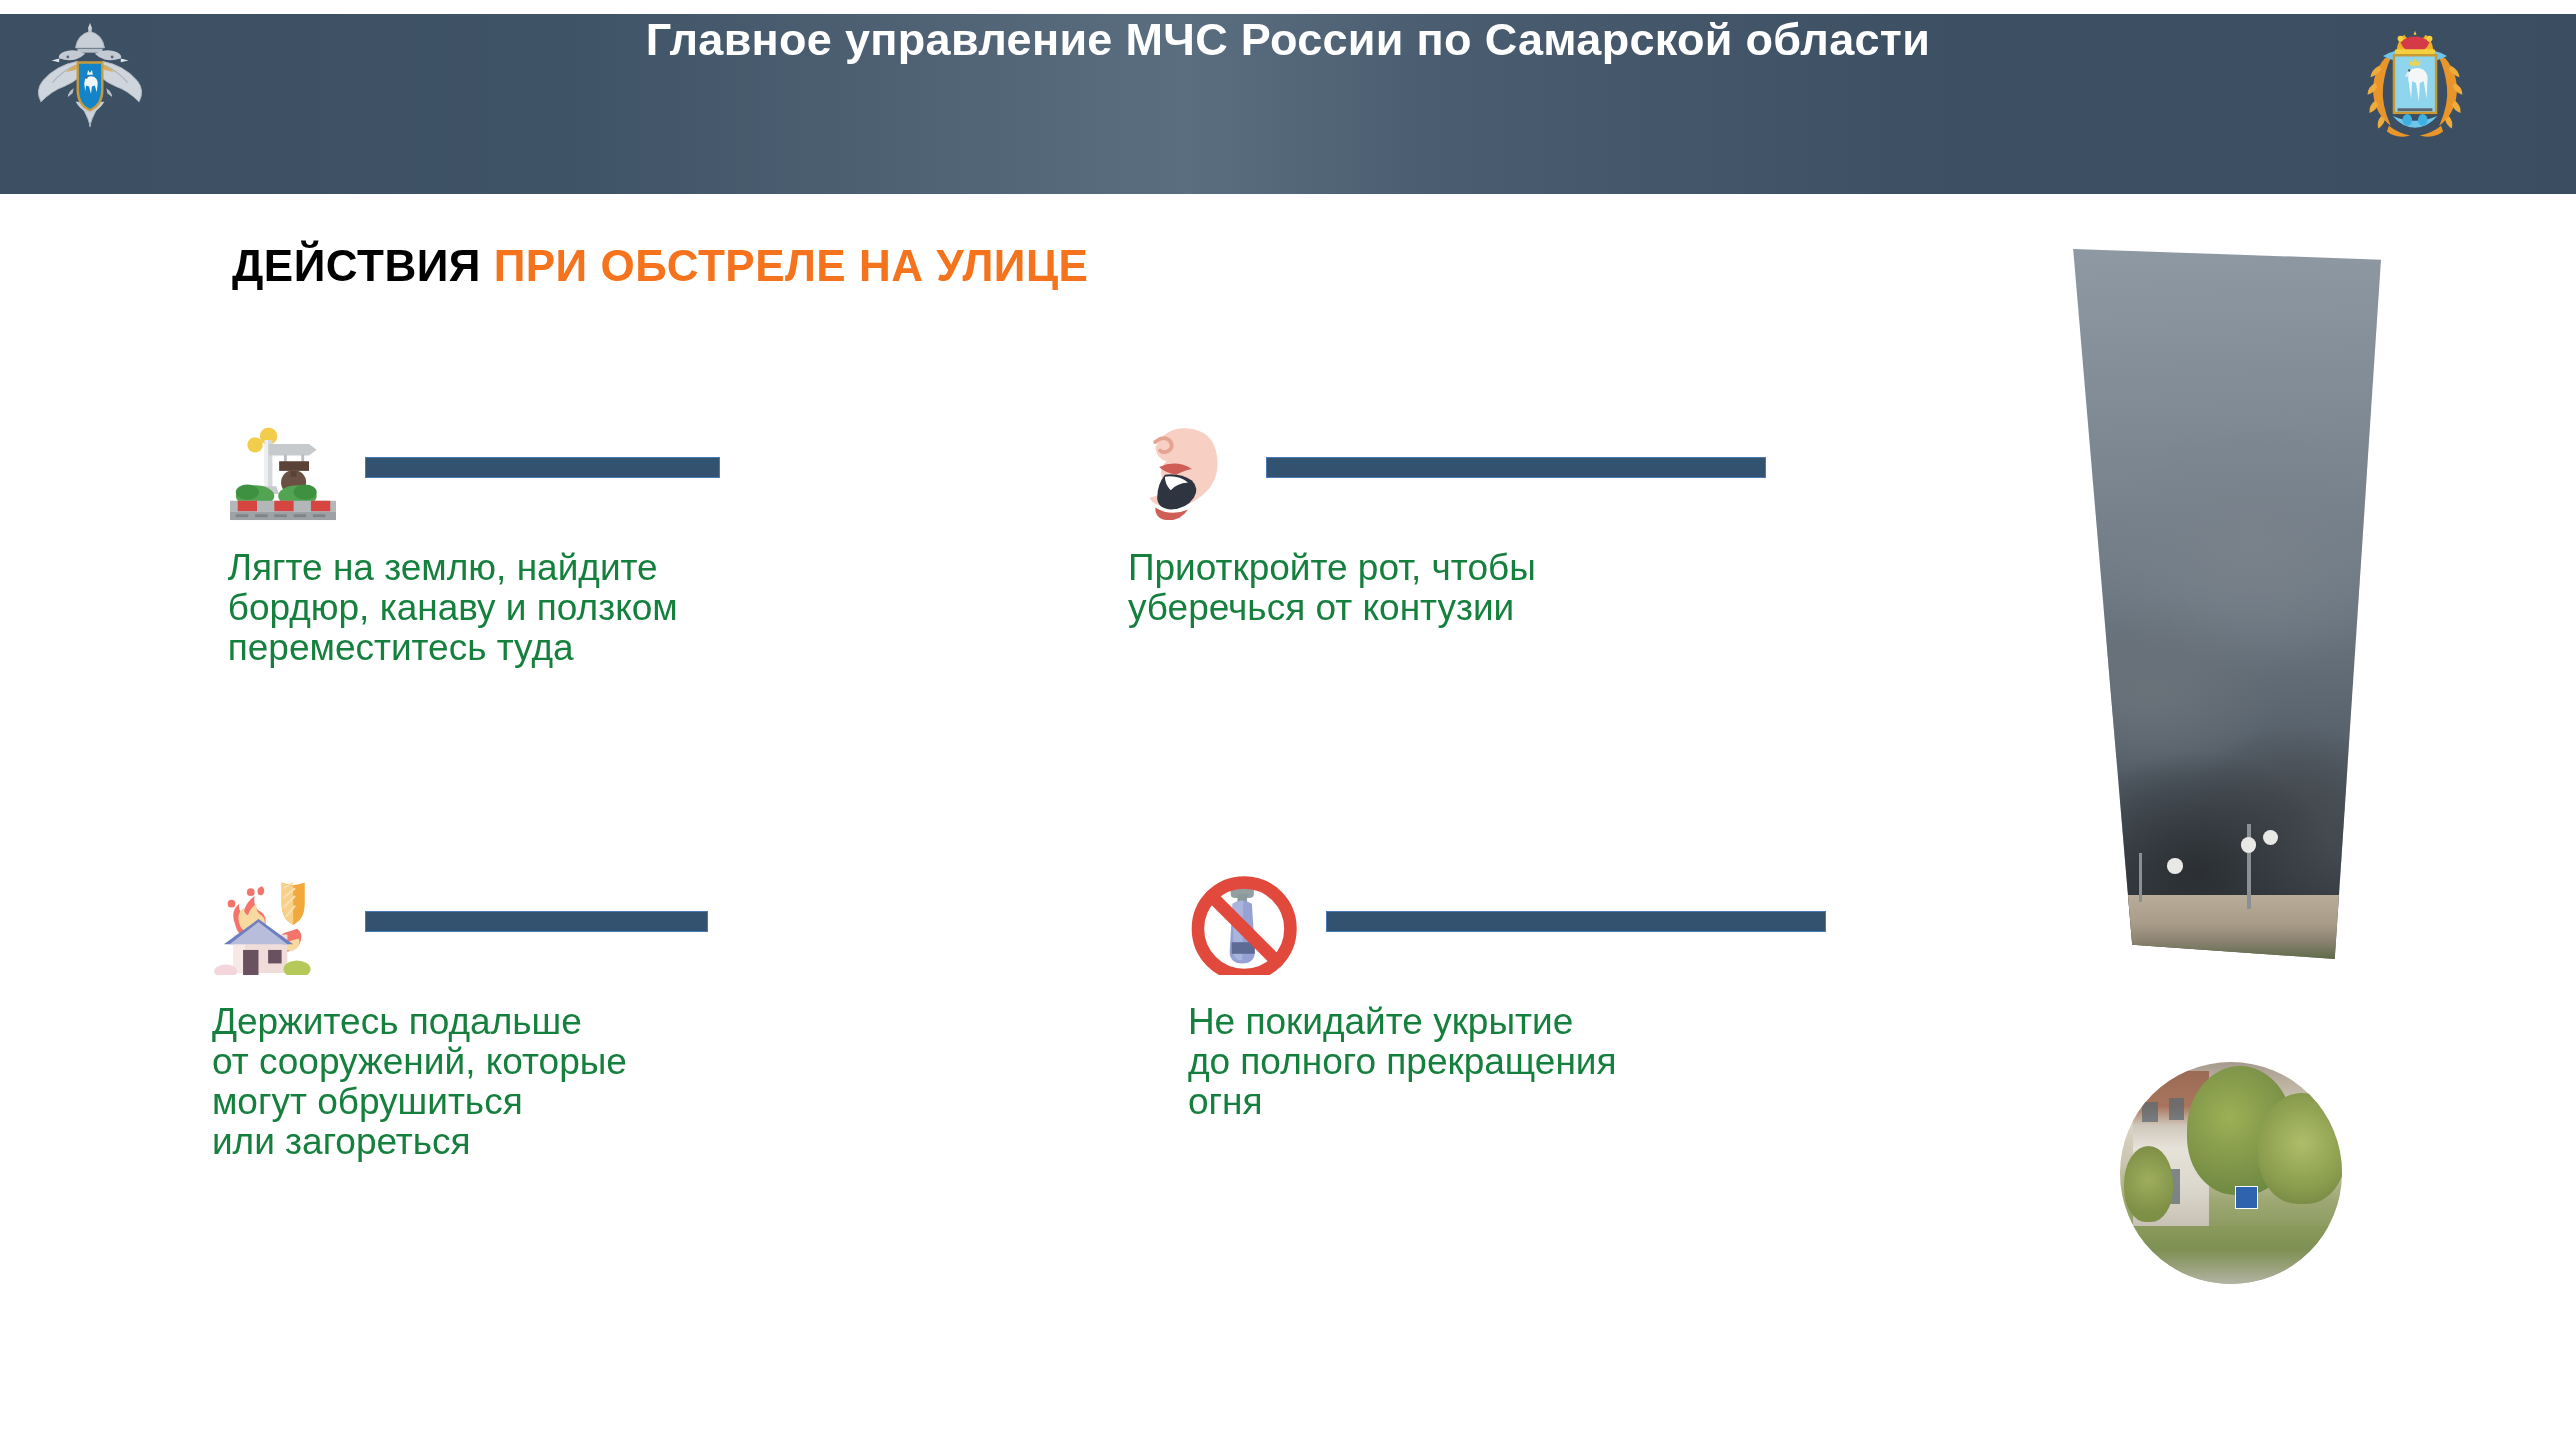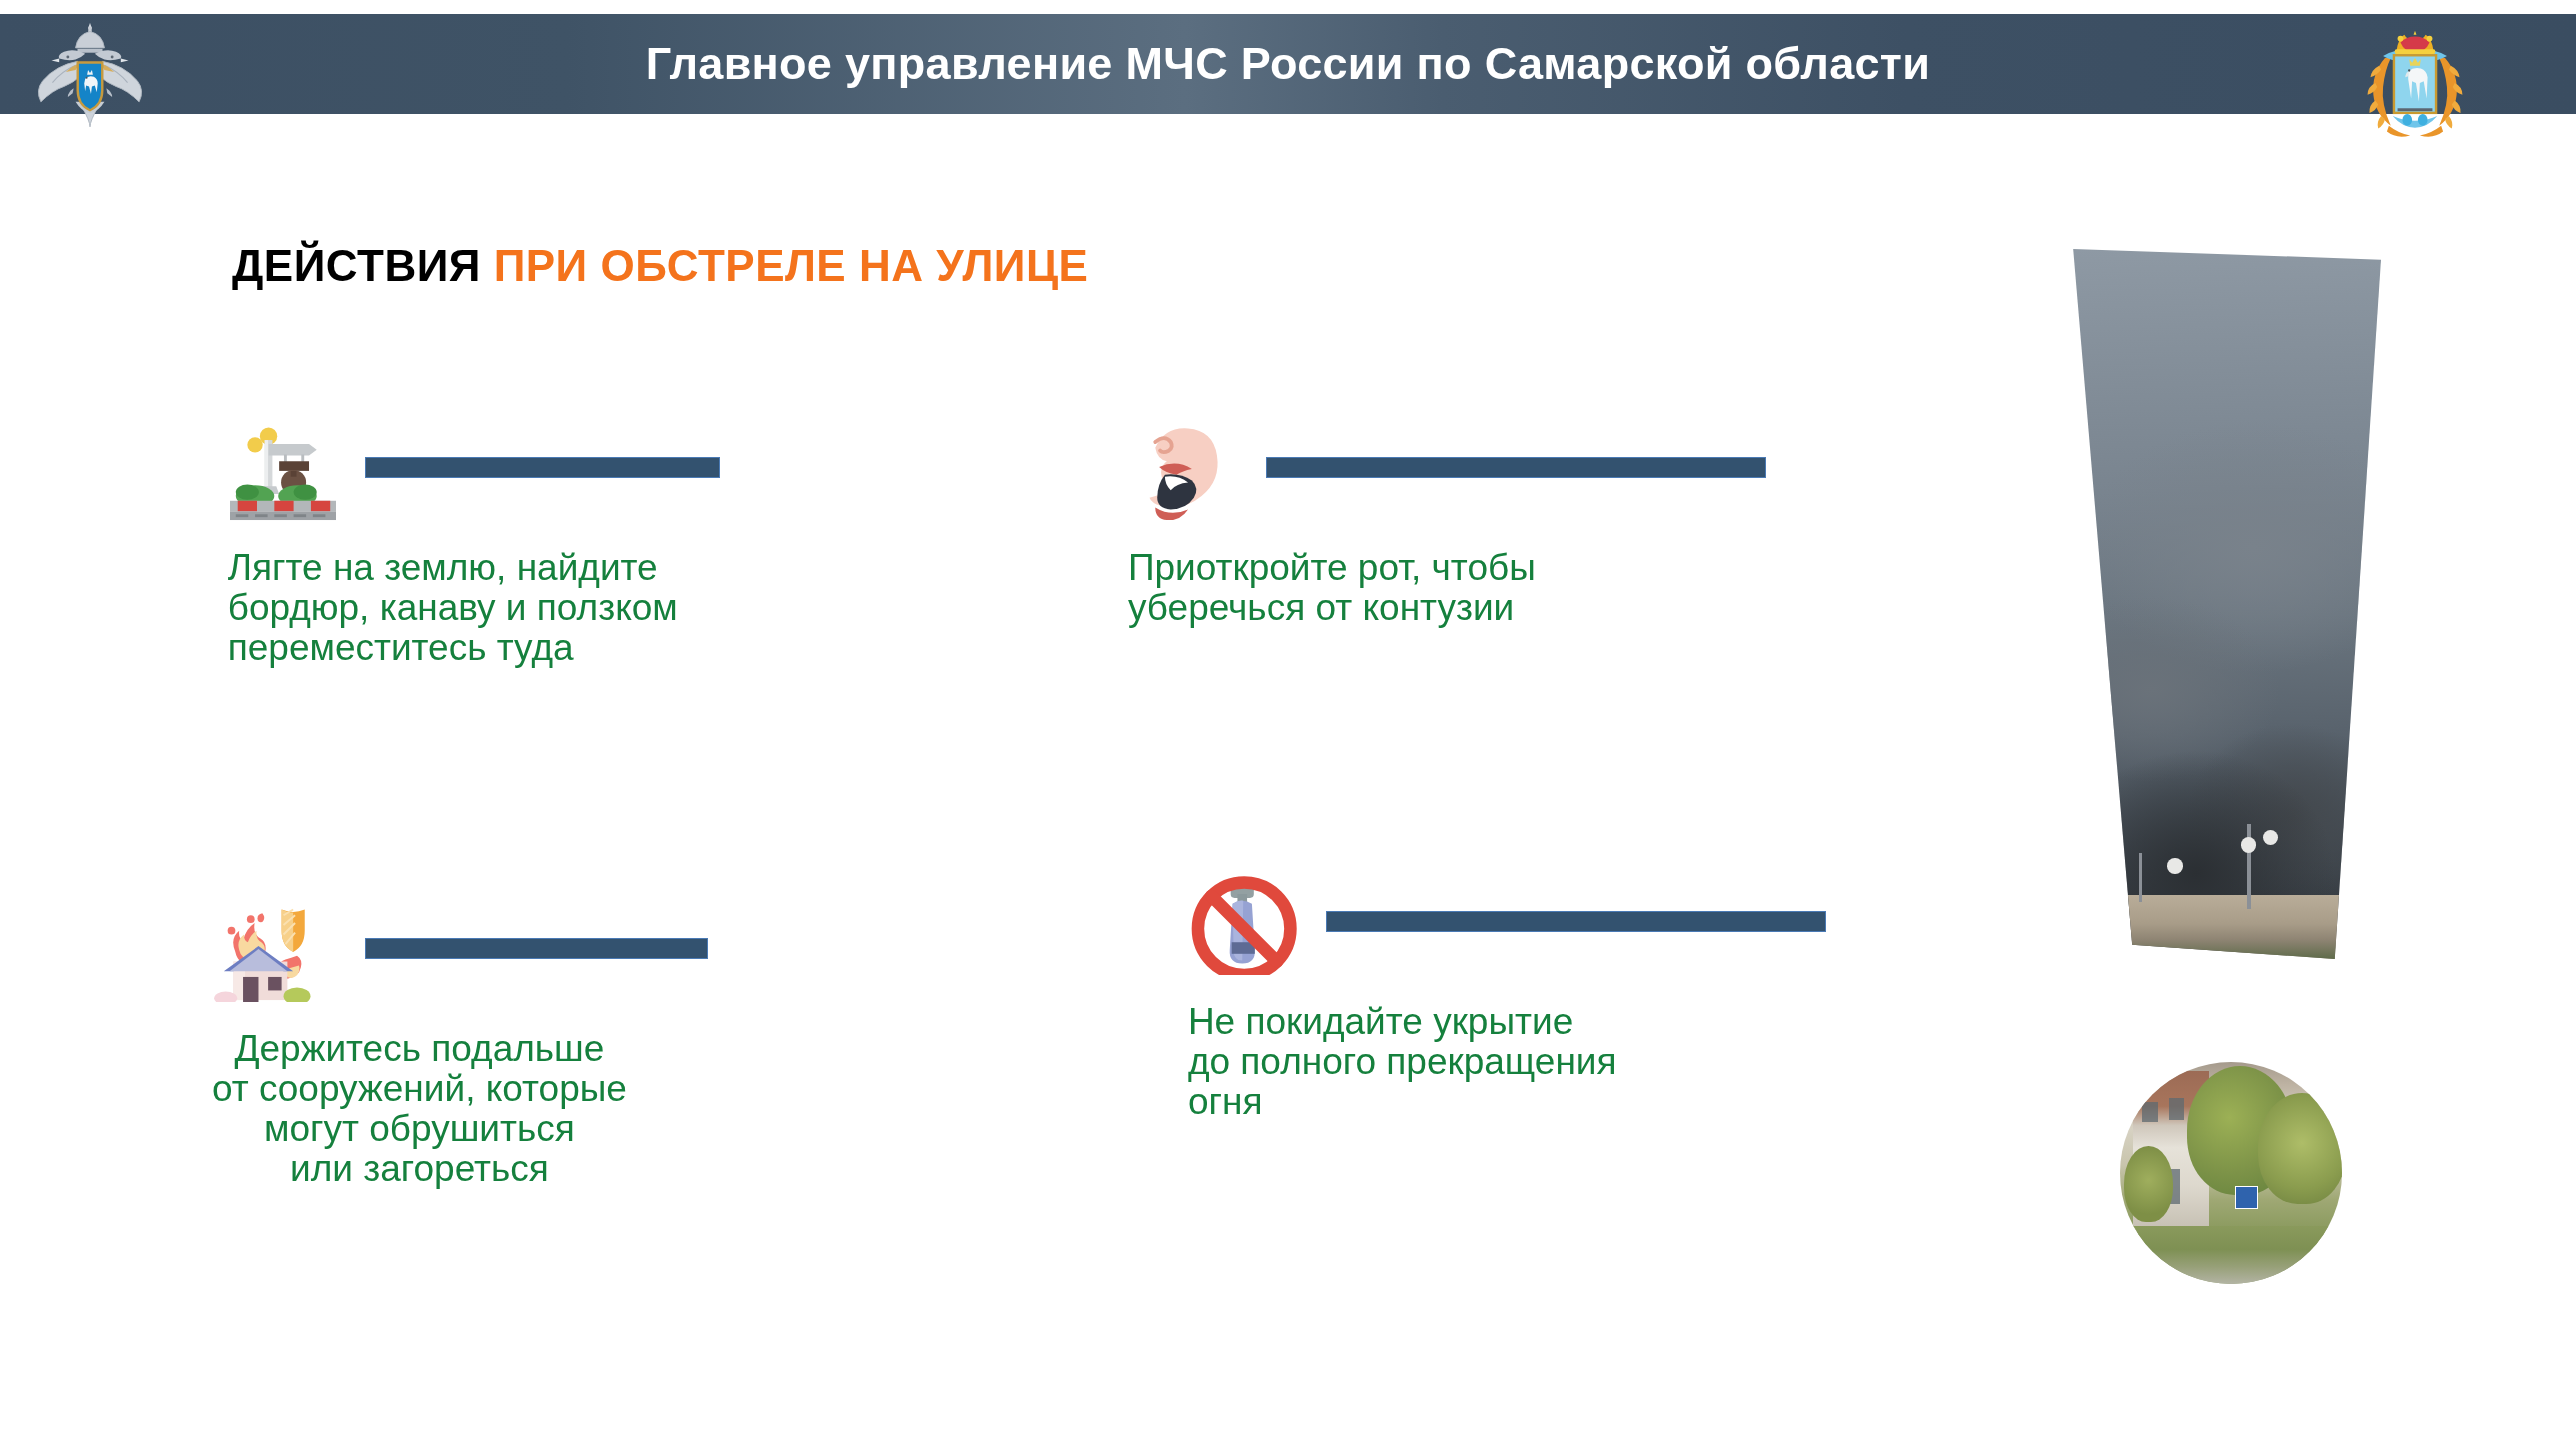--- a/index.html
+++ b/index.html
@@ -6,23 +6,23 @@
   body{
     width:2576px;height:1449px;
     background:#ffffff;
     font-family:"Liberation Sans","DejaVu Sans",sans-serif;
     overflow:hidden;
     position:relative;
   }
 
   
   .header{
-    position:absolute; left:0; top:13.5px; width:2576px; height:100px;
+    position:absolute; left:0; top:13.5px; width:2576px; height:180px;
     background:linear-gradient(90deg,#3c4f63 0%,#3f5366 22%,#5b6e80 46%,#4a5d70 56%,#3d5064 74%,#3a4d61 100%);
-    display:flex; align-items:center; justify-content:center;
+    display:flex; justify-content:center;
   }
   .header-title{
     color:#ffffff; font-size:45px; font-weight:bold; letter-spacing:0.3px;
     white-space:nowrap; text-align:center; margin:0; z-index:2;
   }
   .emblem-left{position:absolute; left:27px; top:5.8px; width:126px; height:130px;}
   .emblem-right{position:absolute; right:100px; top:9.7px; width:122px; height:126px;}
 
   
   .page-title{
@@ -49,21 +49,21 @@
 
   
   #card-1{left:220px; top:415px;}
   #card-1 .card-bar{left:145px; width:355px;}
   #card-1 .card-text{margin-left:7.7px;}
 
   #card-2{left:1126px; top:415px;}
   #card-2 .card-bar{left:140px; width:500px;}
   #card-2 .card-text{margin-left:1.9px;}
 
-  #card-3{left:208px; top:896px;text-align:center;}
+  #card-3{left:208px; top:869px;}
   #card-3 .card-bar{left:157px; width:343px;}
   #card-3 .card-text{margin-left:3.9px;}
 
   #card-4{left:1186px; top:869px;}
   #card-4 .card-bar{left:140px; width:500px;}
   #card-4 .card-text{margin-left:1.9px;}
 
   
   .photo-smoke{
     position:absolute; left:2062px; top:249px; width:319px; height:710px;

